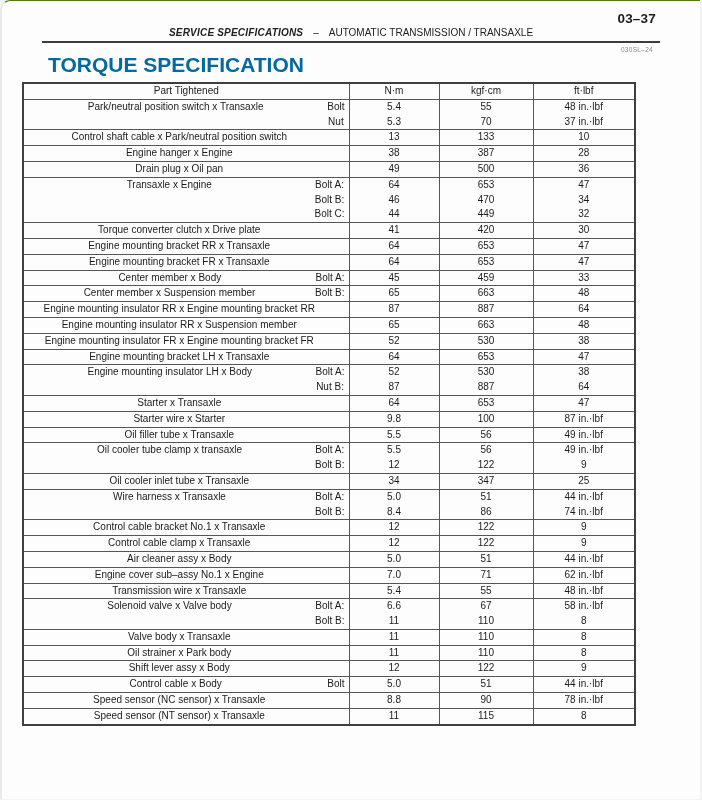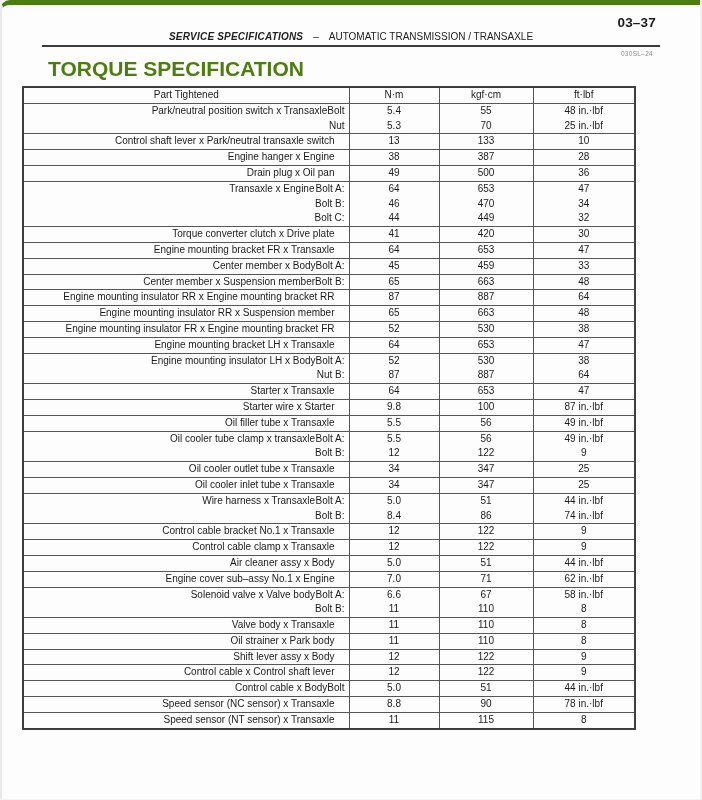--- a/index.html
+++ b/index.html
@@ -6,21 +6,21 @@
   body {
     width:702px; height:800px; overflow:hidden;
     background:#f4f4f4;
     font-family:"Liberation Sans", sans-serif;
     color:#1b1b1b;
     -webkit-font-smoothing:antialiased;
   }
   .page {
     position:relative; width:700px; height:799px;
     background:#fdfdfd;
-    border-top:5px solid #4d7c0f; border-left:2px solid #e9e9e9;
+    border-top:1px solid #4d7c0f; border-left:2px solid #e9e9e9;
     border-radius:10px 0 0 0;
     box-sizing:border-box;
   }
   .page-number {
     text-align:right; padding:10px 44px 0 0;
     font-weight:bold; font-size:13.5px; letter-spacing:0.2px;
   }
   .running-head {
     text-align:center; font-size:10px; margin-top:1px;
     white-space:nowrap; color:#222;
@@ -30,39 +30,39 @@
   .head-rule {
     margin:3px 40px 0 40px; height:0;
     border-bottom:2.5px solid #3c3c3c;
   }
   .doc-code {
     text-align:right; margin:3px 47px 0 0;
     font-size:6.5px; color:#8d8d8d; letter-spacing:0.3px;
   }
   .page-title {
     margin:0 0 5px 46px;
-    font-size:21px; font-weight:bold; letter-spacing:0px; color:#4d7c0f;
+    font-size:21px; font-weight:bold; letter-spacing:0px; color:#0369a1;
   }
   table.torque {
     border-collapse:collapse; table-layout:fixed;
     margin-left:20px; width:612px;
     border:2px solid #3f3f3f;
     font-size:10px; color:#1b1b1b;
   }
   .torque th, .torque td {
     border:1px solid #565656; padding:0; vertical-align:top;
     font-weight:normal;
   }
   .line { line-height:14.8px; height:14.8px; white-space:nowrap; overflow:hidden; }
   th .line { text-align:center; }
   .c-part { }
   .part-wrap { display:flex; justify-content:space-between; }
-  .part-name { text-align:right; flex:1 1 auto; }
+  .part-name { text-align:center; flex:1 1 auto; }
   .labels { flex:0 0 auto; text-align:right; padding-right:4px; }
-  .labels .lbl { min-width:10px; }
+  .labels .lbl { min-width:10px;text-align:center; }
   .c-num { text-align:center; }
   .c-num .line { text-align:center; }
 </style>
 </head>
 <body>
 
 <div class="page">
 
   <div class="page-number">03–37</div>
 
@@ -113,27 +113,27 @@
           <td class="c-num">
             <div class="line">5.4</div>
             <div class="line">5.3</div>
           </td>
           <td class="c-num">
             <div class="line">55</div>
             <div class="line">70</div>
           </td>
           <td class="c-num">
             <div class="line">48 in.·lbf</div>
-            <div class="line">25 in.·lbf</div>
-          </td>
-        </tr>
-        <tr>
-          <td class="c-part">
-            <div class="part-wrap">
-              <div class="part-name line">Control shaft lever x Park/neutral transaxle switch</div>
+            <div class="line">37 in.·lbf</div>
+          </td>
+        </tr>
+        <tr>
+          <td class="c-part">
+            <div class="part-wrap">
+              <div class="part-name line">Control shaft cable x Park/neutral position switch</div>
               <div class="labels">
                 <div class="line lbl"></div>
               </div>
             </div>
           </td>
           <td class="c-num">
             <div class="line">13</div>
           </td>
           <td class="c-num">
             <div class="line">133</div>
@@ -222,20 +222,39 @@
           <td class="c-num">
             <div class="line">420</div>
           </td>
           <td class="c-num">
             <div class="line">30</div>
           </td>
         </tr>
         <tr>
           <td class="c-part">
             <div class="part-wrap">
+              <div class="part-name line">Engine mounting bracket RR x Transaxle</div>
+              <div class="labels">
+                <div class="line lbl"></div>
+              </div>
+            </div>
+          </td>
+          <td class="c-num">
+            <div class="line">64</div>
+          </td>
+          <td class="c-num">
+            <div class="line">653</div>
+          </td>
+          <td class="c-num">
+            <div class="line">47</div>
+          </td>
+        </tr>
+        <tr>
+          <td class="c-part">
+            <div class="part-wrap">
               <div class="part-name line">Engine mounting bracket FR x Transaxle</div>
               <div class="labels">
                 <div class="line lbl"></div>
               </div>
             </div>
           </td>
           <td class="c-num">
             <div class="line">64</div>
           </td>
           <td class="c-num">
@@ -458,39 +477,20 @@
             <div class="line">122</div>
           </td>
           <td class="c-num">
             <div class="line">49 in.·lbf</div>
             <div class="line">9</div>
           </td>
         </tr>
         <tr>
           <td class="c-part">
             <div class="part-wrap">
-              <div class="part-name line">Oil cooler outlet tube x Transaxle</div>
-              <div class="labels">
-                <div class="line lbl"></div>
-              </div>
-            </div>
-          </td>
-          <td class="c-num">
-            <div class="line">34</div>
-          </td>
-          <td class="c-num">
-            <div class="line">347</div>
-          </td>
-          <td class="c-num">
-            <div class="line">25</div>
-          </td>
-        </tr>
-        <tr>
-          <td class="c-part">
-            <div class="part-wrap">
               <div class="part-name line">Oil cooler inlet tube x Transaxle</div>
               <div class="labels">
                 <div class="line lbl"></div>
               </div>
             </div>
           </td>
           <td class="c-num">
             <div class="line">34</div>
           </td>
           <td class="c-num">
@@ -595,20 +595,39 @@
           <td class="c-num">
             <div class="line">71</div>
           </td>
           <td class="c-num">
             <div class="line">62 in.·lbf</div>
           </td>
         </tr>
         <tr>
           <td class="c-part">
             <div class="part-wrap">
+              <div class="part-name line">Transmission wire x Transaxle</div>
+              <div class="labels">
+                <div class="line lbl"></div>
+              </div>
+            </div>
+          </td>
+          <td class="c-num">
+            <div class="line">5.4</div>
+          </td>
+          <td class="c-num">
+            <div class="line">55</div>
+          </td>
+          <td class="c-num">
+            <div class="line">48 in.·lbf</div>
+          </td>
+        </tr>
+        <tr>
+          <td class="c-part">
+            <div class="part-wrap">
               <div class="part-name line">Solenoid valve x Valve body</div>
               <div class="labels">
                 <div class="line lbl">Bolt A:</div>
                 <div class="line lbl">Bolt B:</div>
               </div>
             </div>
           </td>
           <td class="c-num">
             <div class="line">6.6</div>
             <div class="line">11</div>
@@ -675,39 +694,20 @@
           <td class="c-num">
             <div class="line">122</div>
           </td>
           <td class="c-num">
             <div class="line">9</div>
           </td>
         </tr>
         <tr>
           <td class="c-part">
             <div class="part-wrap">
-              <div class="part-name line">Control cable x Control shaft lever</div>
-              <div class="labels">
-                <div class="line lbl"></div>
-              </div>
-            </div>
-          </td>
-          <td class="c-num">
-            <div class="line">12</div>
-          </td>
-          <td class="c-num">
-            <div class="line">122</div>
-          </td>
-          <td class="c-num">
-            <div class="line">9</div>
-          </td>
-        </tr>
-        <tr>
-          <td class="c-part">
-            <div class="part-wrap">
               <div class="part-name line">Control cable x Body</div>
               <div class="labels">
                 <div class="line lbl">Bolt</div>
               </div>
             </div>
           </td>
           <td class="c-num">
             <div class="line">5.0</div>
           </td>
           <td class="c-num">

